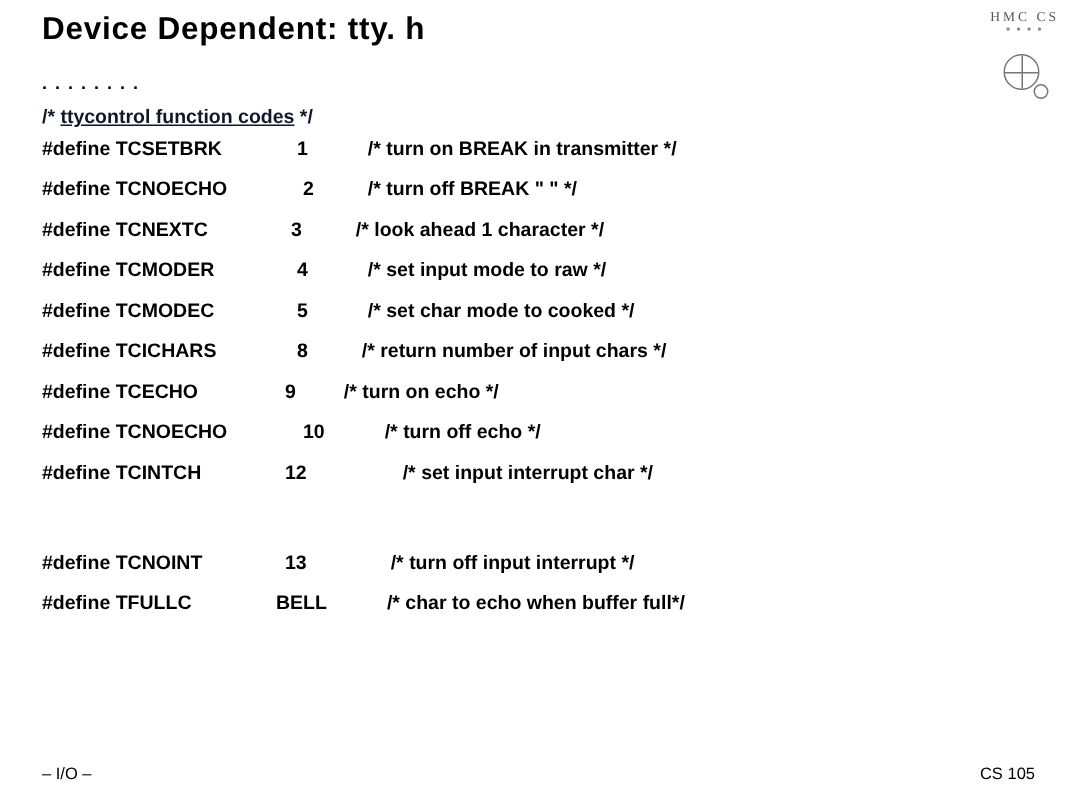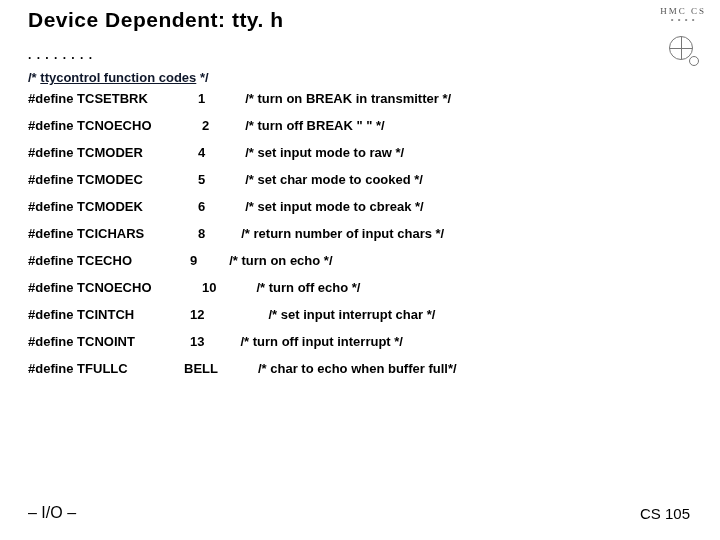--- a/index.html
+++ b/index.html
@@ -53,28 +53,28 @@
     line-height: 1;
     margin-bottom: 14px;
   }
   .cell-def { display: inline-block; width: 140px; }
   .cell-val { display: inline-block; }
   .cell-cmt { display: inline-block; }
   .footer-left {
     position: absolute;
     bottom: 18px;
     left: 28px;
-    font-size: 16px;
+    font-size: 11px;
     color: #000;
   }
   .footer-right {
     position: absolute;
     bottom: 18px;
     right: 30px;
-    font-size: 15px;
+    font-size: 11px;
     color: #000;
   }
   .logo {
     position: absolute;
     top: 6px;
     right: 14px;
     display: flex;
     flex-direction: column;
     align-items: center;
     gap: 2px;
@@ -138,25 +138,25 @@
 
 <div class="dots">. . . . . . . .</div>
 
 <div class="subhead">
   <span>/* </span><span class="under">ttycontrol function codes</span><span> */</span>
 </div>
 
 <div class="content" id="defines">
     <div class="row"><span class="cell-def">#define TCSETBRK</span><span class="cell-val" style="padding-left: 30px;">1</span><span class="cell-cmt" style="padding-left: 40px;">/* turn on BREAK in transmitter */</span></div>
     <div class="row"><span class="cell-def">#define TCNOECHO</span><span class="cell-val" style="padding-left: 34px;">2</span><span class="cell-cmt" style="padding-left: 36px;">/* turn off BREAK "        "     */</span></div>
+    <div class="row"><span class="cell-def">#define TCNEXTC</span><span class="cell-val" style="padding-left: 26px;">3</span><span class="cell-cmt" style="padding-left: 36px;">/* look ahead 1 character          */</span></div>
     <div class="row"><span class="cell-def">#define TCMODER</span><span class="cell-val" style="padding-left: 30px;">4</span><span class="cell-cmt" style="padding-left: 40px;">/* set input mode to raw          */</span></div>
     <div class="row"><span class="cell-def">#define TCMODEC</span><span class="cell-val" style="padding-left: 30px;">5</span><span class="cell-cmt" style="padding-left: 40px;">/* set char mode to cooked       */</span></div>
-    <div class="row"><span class="cell-def">#define TCMODEK</span><span class="cell-val" style="padding-left: 30px;">6</span><span class="cell-cmt" style="padding-left: 40px;">/* set input mode to cbreak      */</span></div>
     <div class="row"><span class="cell-def">#define TCICHARS</span><span class="cell-val" style="padding-left: 30px;">8</span><span class="cell-cmt" style="padding-left: 36px; text-align: center;">/* return number of input chars */</span></div>
     <div class="row"><span class="cell-def">#define TCECHO</span><span class="cell-val" style="padding-left: 22px;">9</span><span class="cell-cmt" style="padding-left: 32px;">/* turn on echo                   */</span></div>
     <div class="row"><span class="cell-def">#define TCNOECHO</span><span class="cell-val" style="padding-left: 34px;">10</span><span class="cell-cmt" style="padding-left: 40px; text-align: right;">/* turn off echo                 */</span></div>
     <div class="row"><span class="cell-def">#define TCINTCH</span><span class="cell-val" style="padding-left: 22px;">12</span><span class="cell-cmt" style="padding-left: 36px; margin-left: 28px;">/* set input interrupt char     */</span></div>
-    <div class="row"><span class="cell-def">#define TCNOINT</span><span class="cell-val" style="padding-left: 22px;">13</span><span class="cell-cmt" style="padding-left: 36px;">/* turn off input interrupt     */</span></div>
+    <div class="row"><span class="cell-def">#define TCNOINT</span><span class="cell-val" style="padding-left: 22px;">13</span><span class="cell-cmt" style="padding-left: 56px; margin-top: 33px;">/* turn off input interrupt     */</span></div>
     <div class="row"><span class="cell-def">#define TFULLC</span><span class="cell-val" style="padding-left: 16px;">BELL</span><span class="cell-cmt" style="padding-left: 40px;">/* char to echo when buffer full*/</span></div>
   </div>
 
 <div class="footer-left">– I/O –</div>
 <div class="footer-right">CS 105</div>
 
 </body></html>

